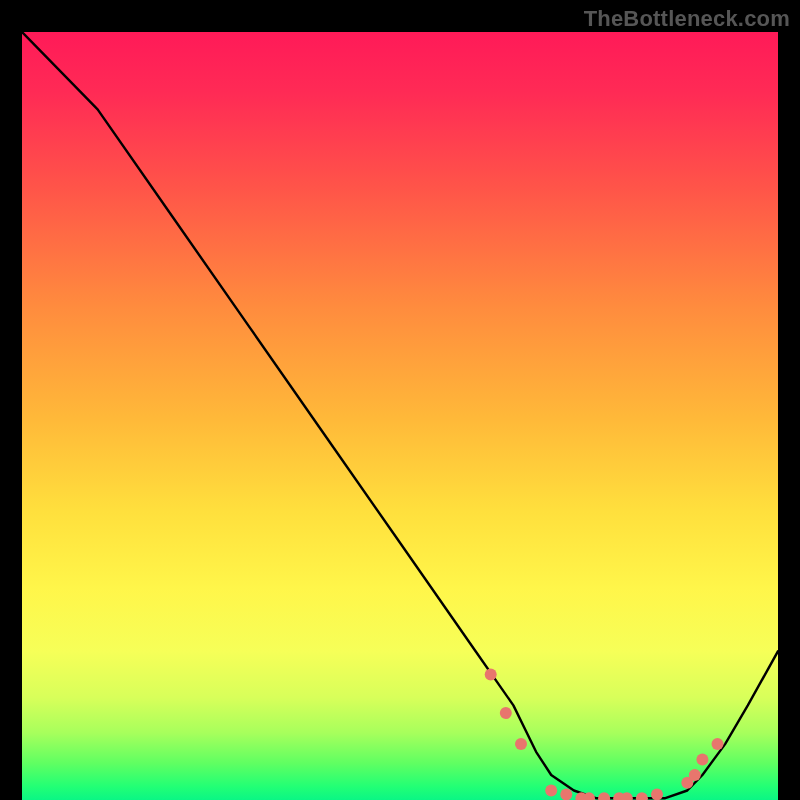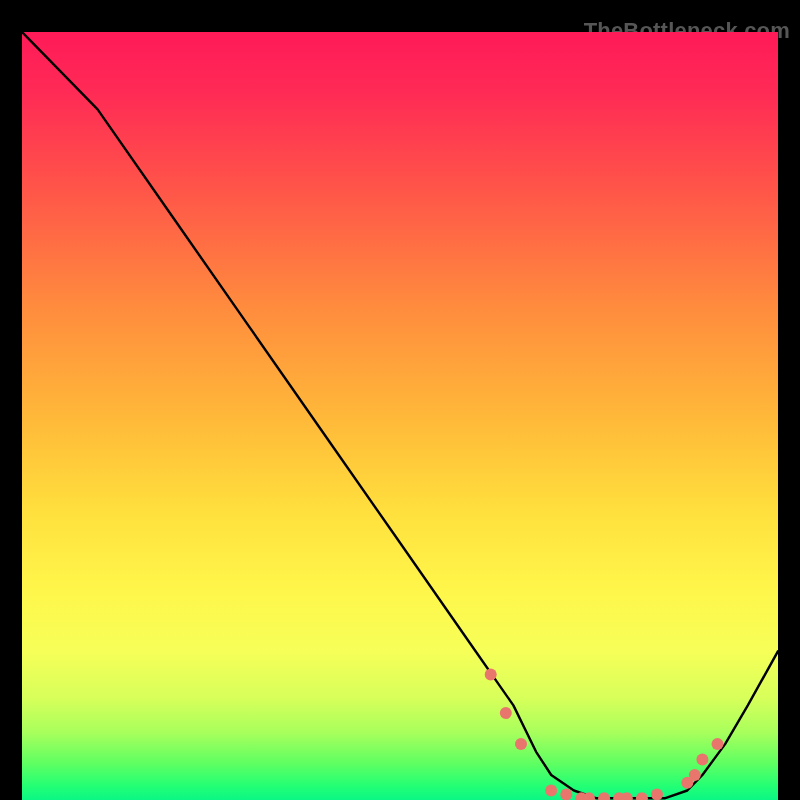--- a/index.html
+++ b/index.html
@@ -5,21 +5,21 @@
   * { margin: 0; padding: 0; box-sizing: border-box; }
   html, body { width: 800px; height: 800px; background: #000; overflow: hidden; }
   .frame {
     position: relative;
     width: 800px;
     height: 800px;
     background: #000;
   }
   .attribution {
     position: absolute;
-    top: 18px;
+    top: 6px;
     right: 10px;
     font-family: Arial, Helvetica, sans-serif;
     font-size: 22px;
     font-weight: bold;
     color: #565656;
     letter-spacing: 0.2px;
   }
   .plot-area {
     position: absolute;
     left: 22px;

